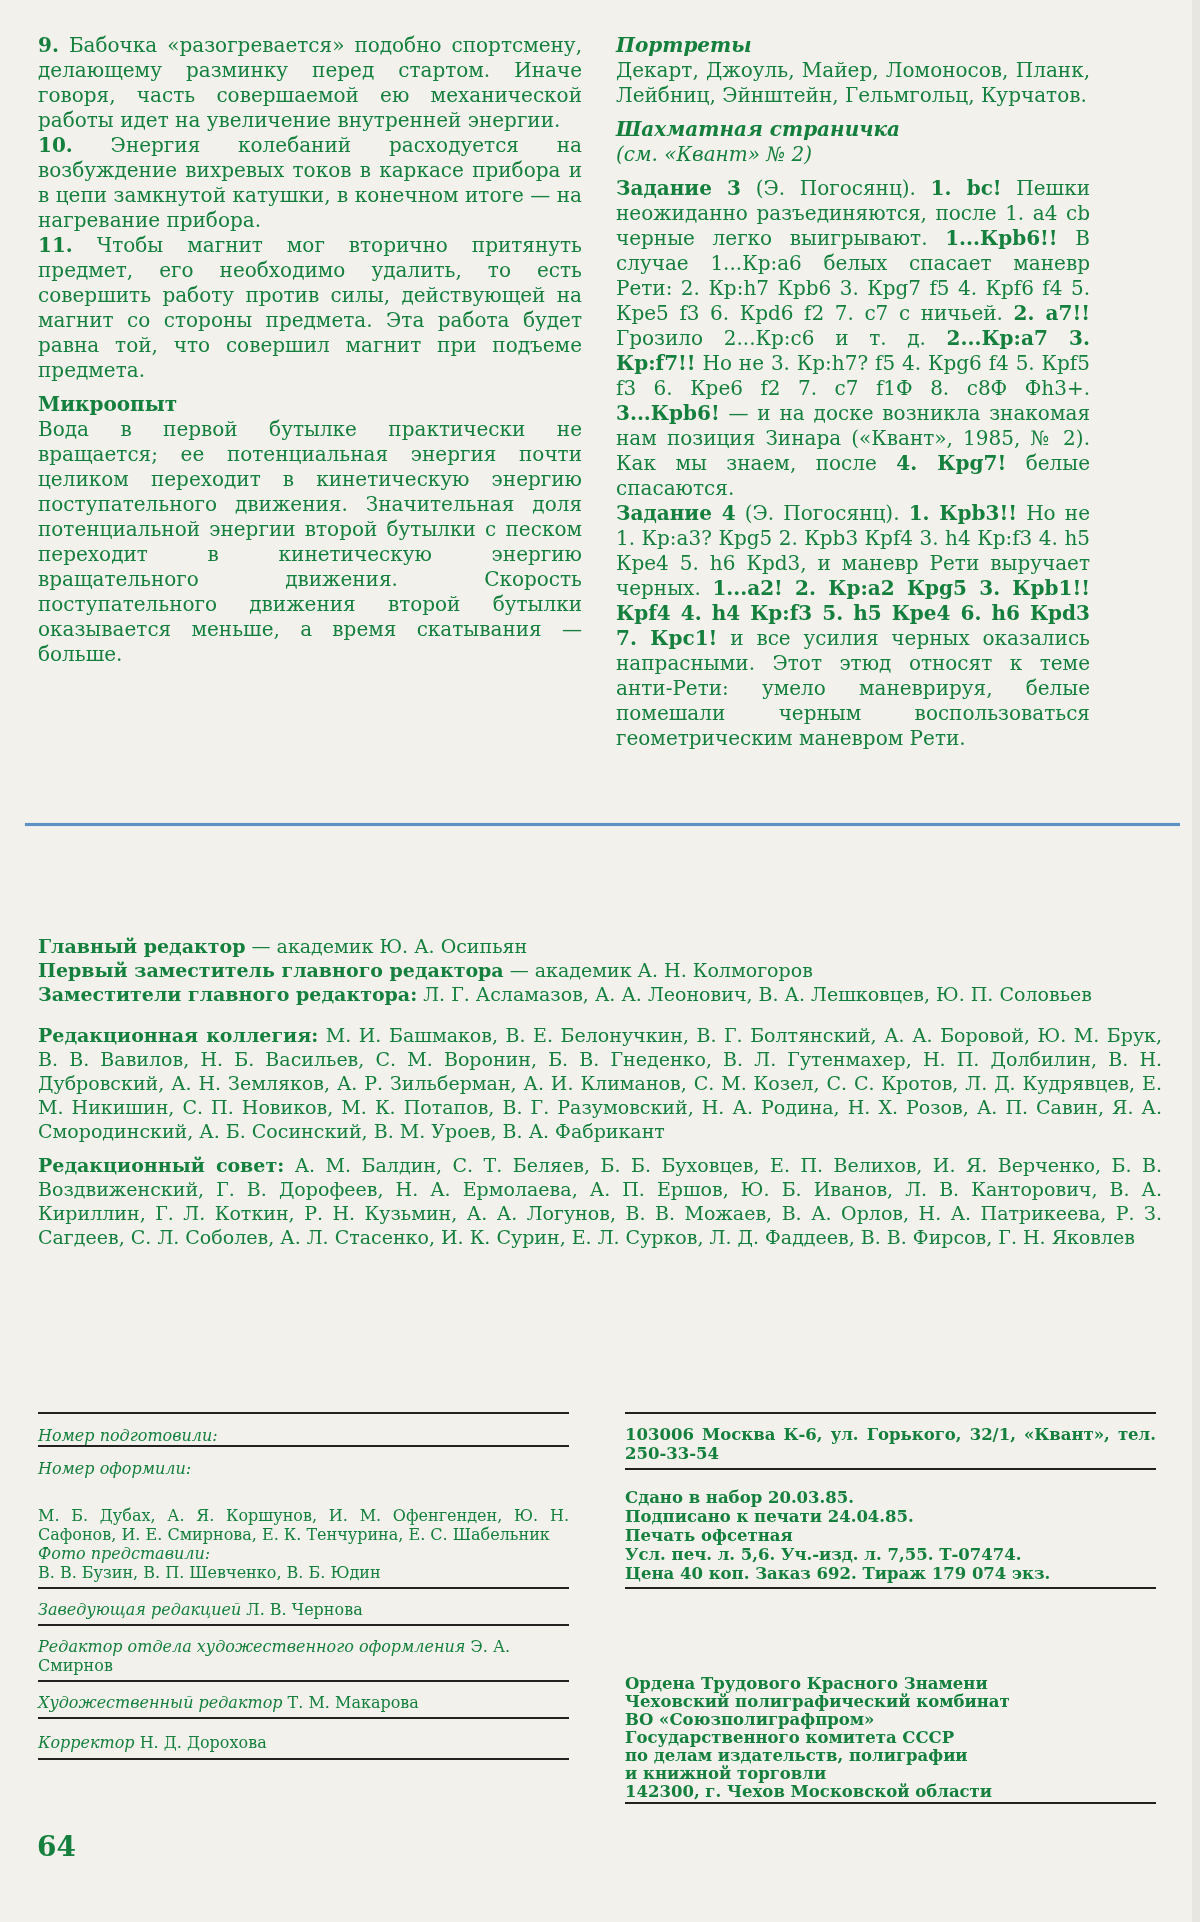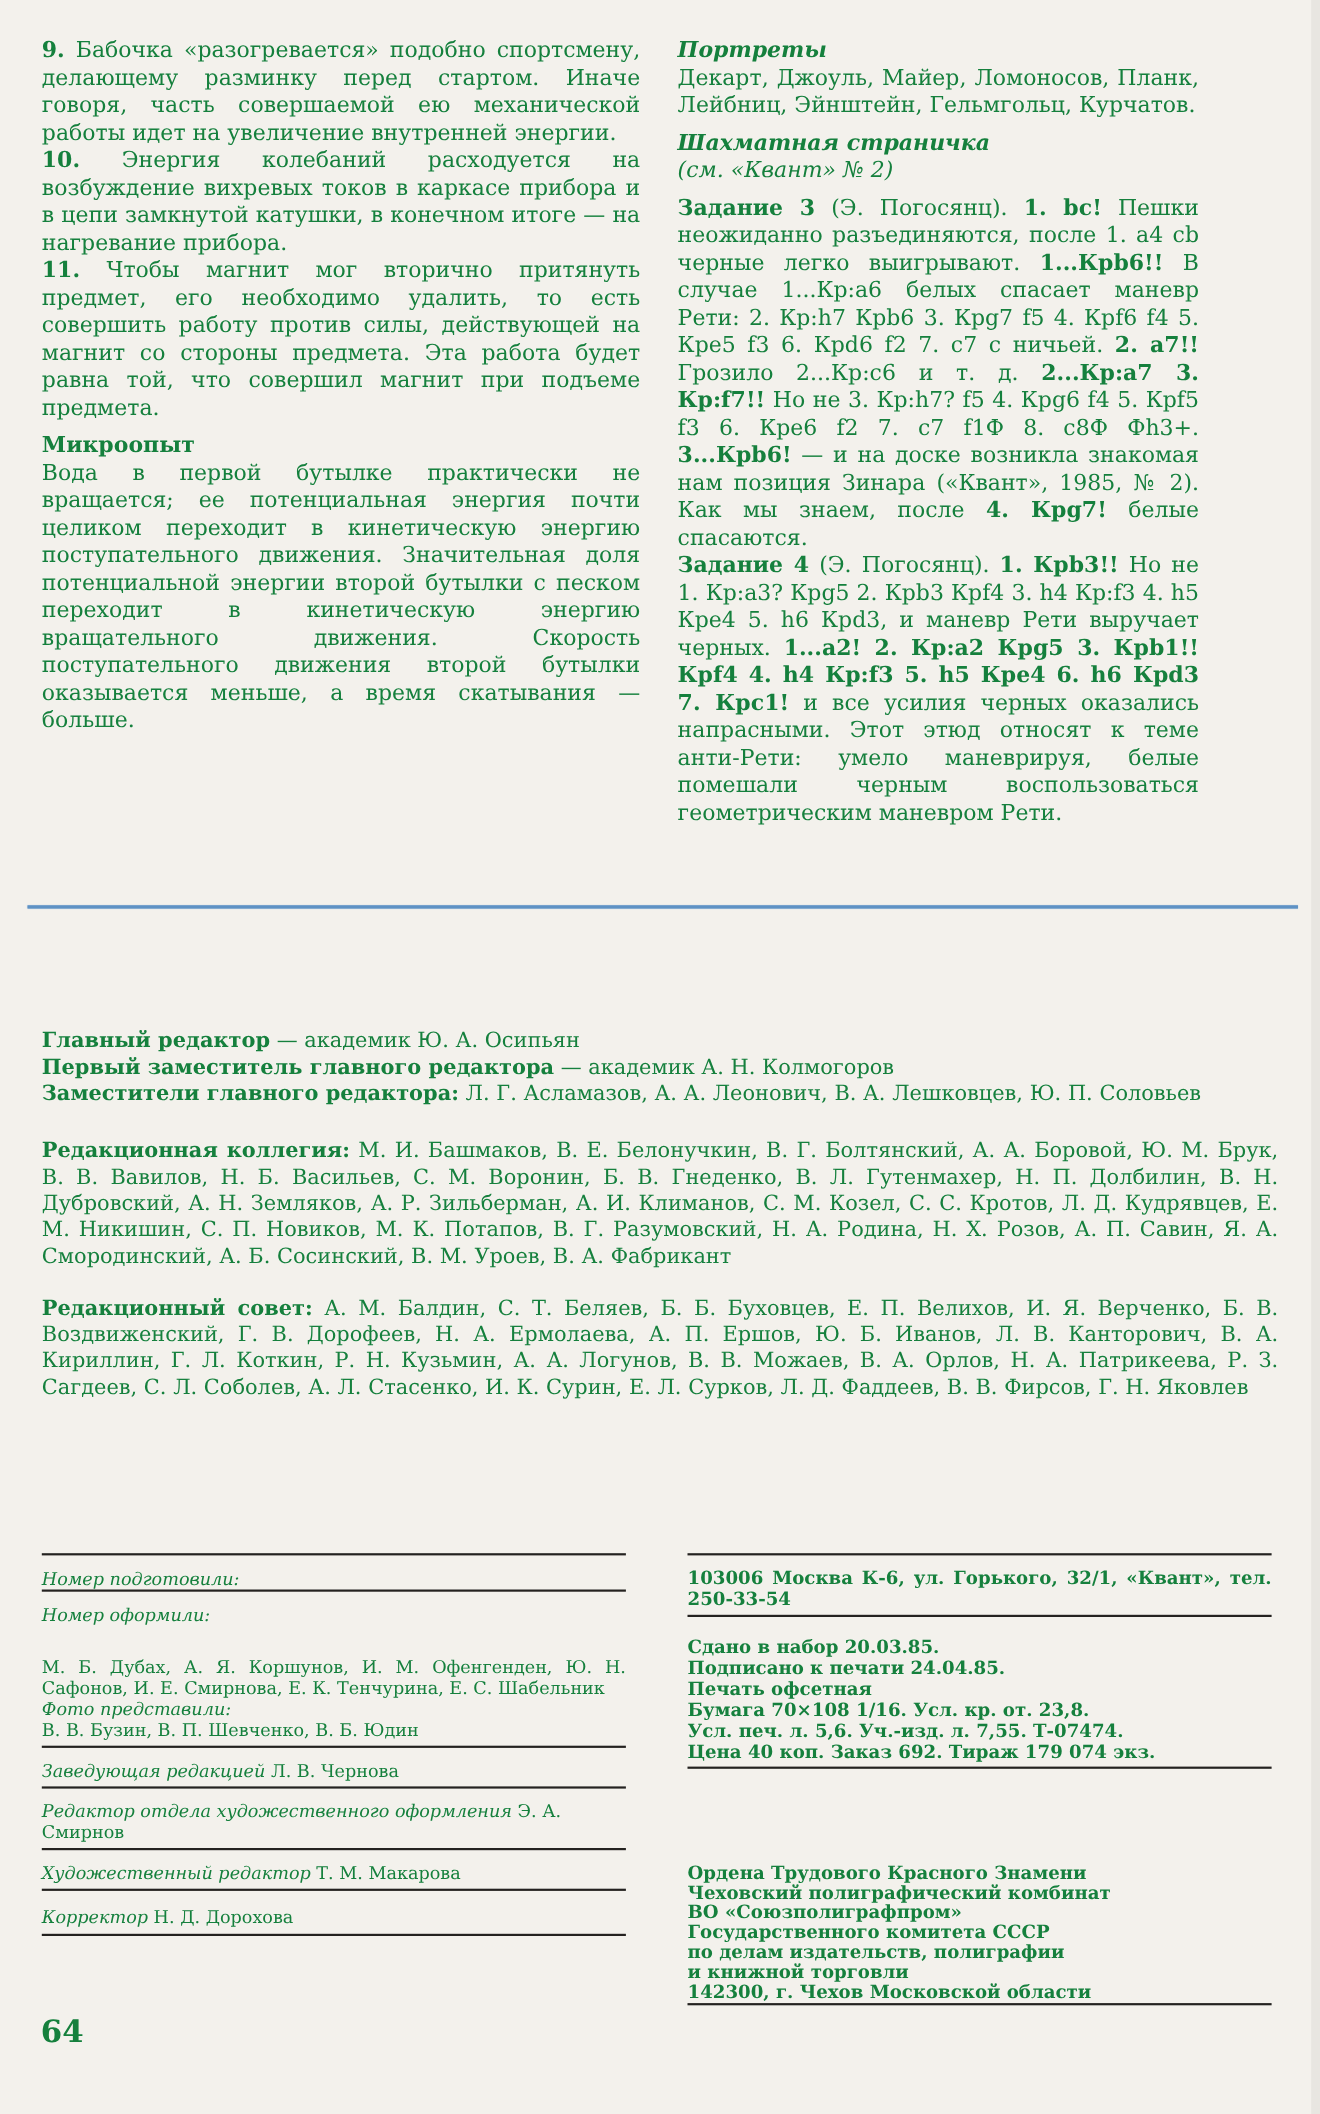--- a/index.html
+++ b/index.html
@@ -27,22 +27,22 @@
   .block-gap{margin-top:9px;}
 
   
   #blue-rule{position:absolute;left:25px;top:823px;width:1155px;height:3px;
              background:#5e92c4;box-shadow:0 0 1px #8fb4d9;}
 
   
   #editors{position:absolute;left:38px;top:934px;width:1124px;
            font-size:19px;line-height:24px;text-align:justify;}
   #editors .ed-block{margin-bottom:0;}
-  #editors .gap1{margin-top:28px;}
-  #editors .gap2{margin-top:23px;}
+  #editors .gap1{margin-top:17px;}
+  #editors .gap2{margin-top:10px;}
 
   
   .rule{border:0;border-top:2px solid #242220;margin:0;width:100%;}
   #colophon-left{position:absolute;left:38px;top:1412px;width:531px;
                  font-size:16px;line-height:19px;font-weight:400;}
   #colophon-right{position:absolute;left:625px;top:1412px;width:531px;
                   font-size:16.5px;line-height:19px;font-weight:700;}
   .co-heading{font-style:italic;margin-top:12px;}
   .co-names{text-align:justify;margin-bottom:5px;}
   .co-line{margin-top:11px;margin-bottom:5px;}
@@ -106,21 +106,20 @@
   </div>
 
   <div id="colophon-right">
     <hr class="rule">
     <p id="address-line">103006 Москва К-6, ул. Горького, 32/1, «Квант», тел. 250-33-54</p>
     <hr class="rule">
     <div id="print-info">
         <div>Сдано в набор 20.03.85.</div>
         <div>Подписано к печати 24.04.85.</div>
         <div>Печать офсетная</div>
-        <div>Бумага 70×108 1/16. Усл. кр. от. 23,8.</div>
         <div>Усл. печ. л. 5,6. Уч.-изд. л. 7,55. Т-07474.</div>
         <div>Цена 40 коп. Заказ 692. Тираж 179 074 экз.</div>
       </div>
     <hr class="rule">
     <div id="printer-block">
         <div>Ордена Трудового Красного Знамени</div>
         <div>Чеховский полиграфический комбинат</div>
         <div>ВО «Союзполиграфпром»</div>
         <div>Государственного комитета СССР</div>
         <div>по делам издательств, полиграфии</div>

